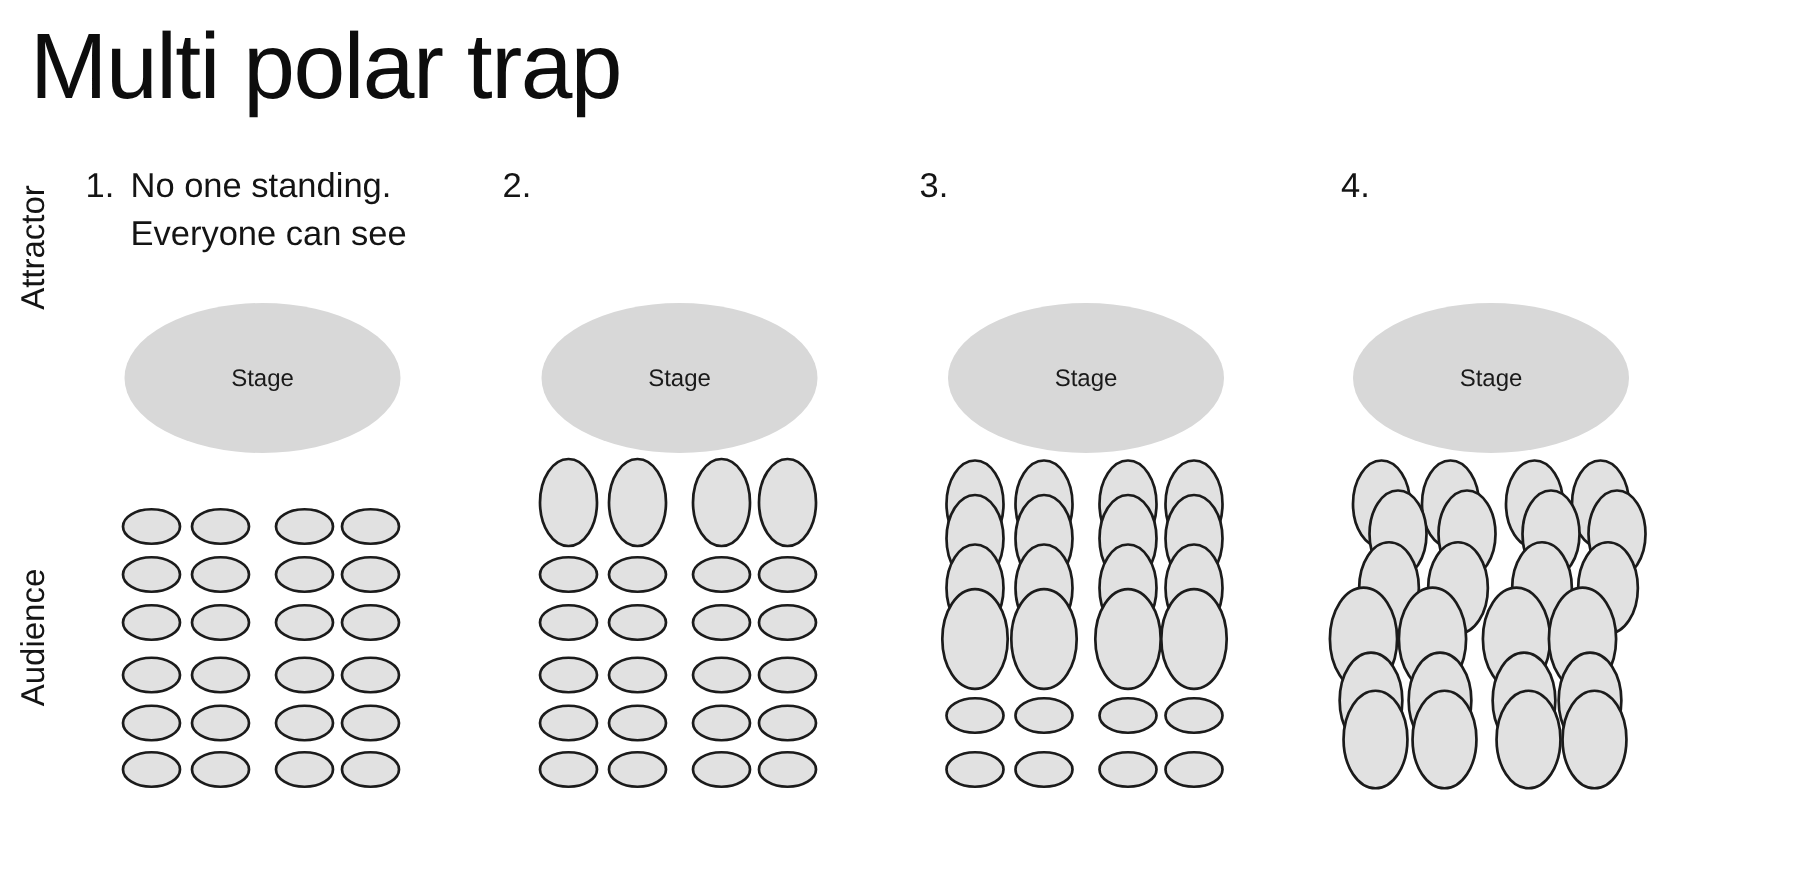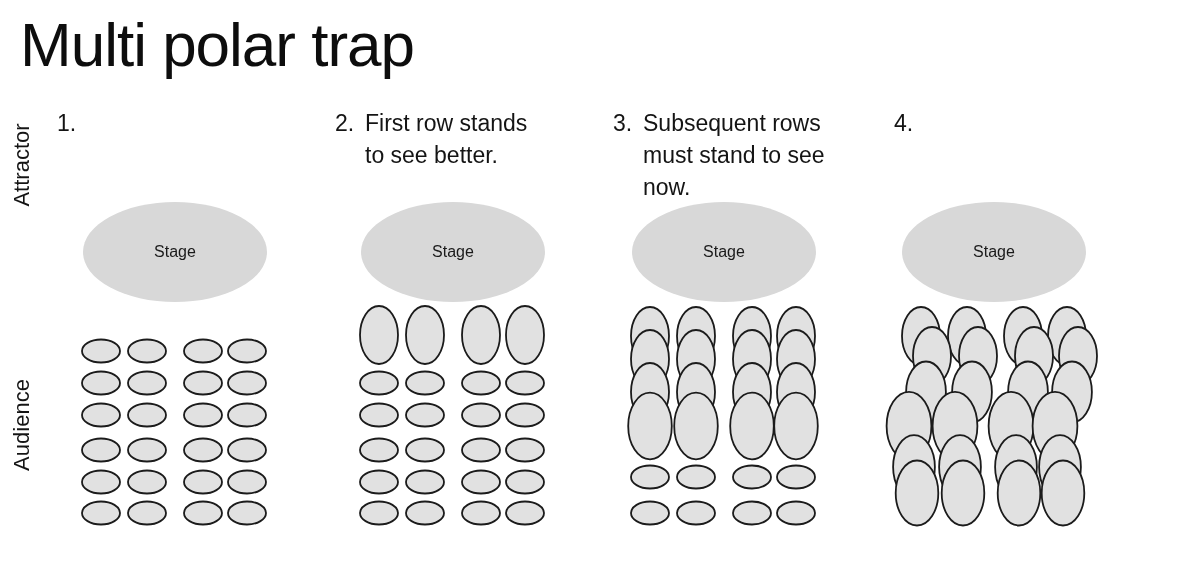--- a/index.html
+++ b/index.html
@@ -82,31 +82,28 @@
 
 <div class="canvas" style="--stage-fill: #d8d8d8; --person-fill: #e1e1e1; --person-stroke: #1b1b1b;">
 
   <h1 class="title">Multi polar trap</h1>
 
   <div class="vlabel attractor">Attractor</div>
   <div class="vlabel audience">Audience</div>
 
   <div class="caption p1">
     <span class="cap-num">1.</span>
+    <span class="cap-text">No one standing.
+Everyone can see</span>
   </div>
   <div class="caption p2">
     <span class="cap-num">2.</span>
-    <span class="cap-text">First row stands
-to see better.</span>
   </div>
   <div class="caption p3">
     <span class="cap-num">3.</span>
-    <span class="cap-text">Subsequent rows
-must stand to see
-now.</span>
   </div>
   <div class="caption p4">
     <span class="cap-num">4.</span>
   </div>
 
   <svg class="panel-svg p1" viewBox="0 0 280 400">
     <ellipse class="stage-shape" cx="140" cy="65" rx="92" ry="50"></ellipse>
     <text class="stage-text" x="140" y="70">Stage</text>
     <g class="aud">
         <ellipse cx="66" cy="164" rx="19.0" ry="11.5" class="person sitting"></ellipse>

